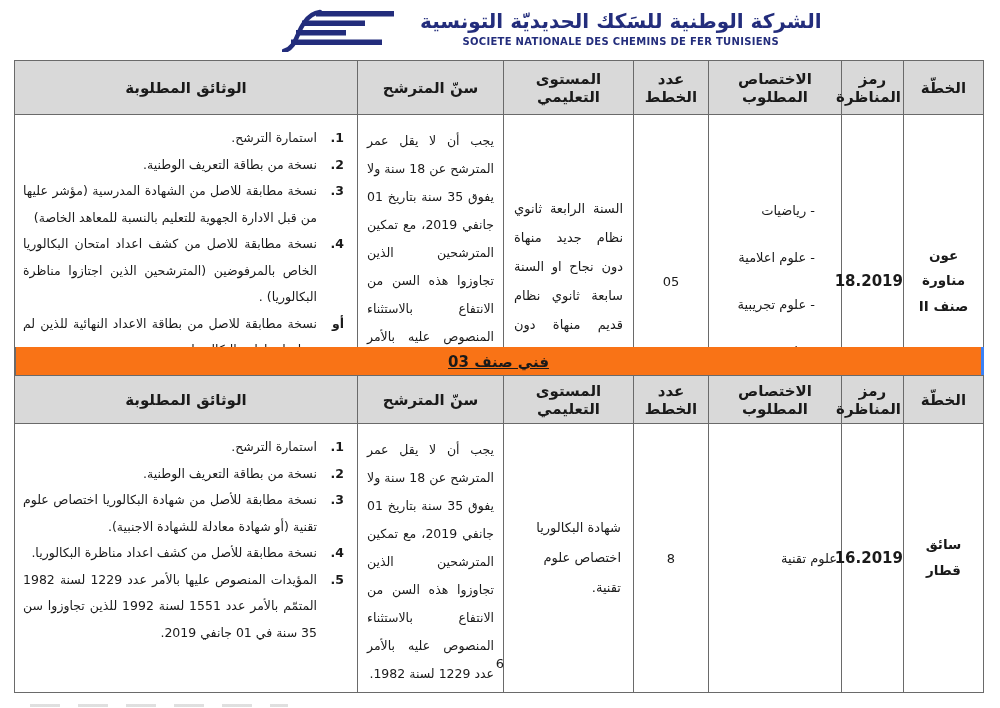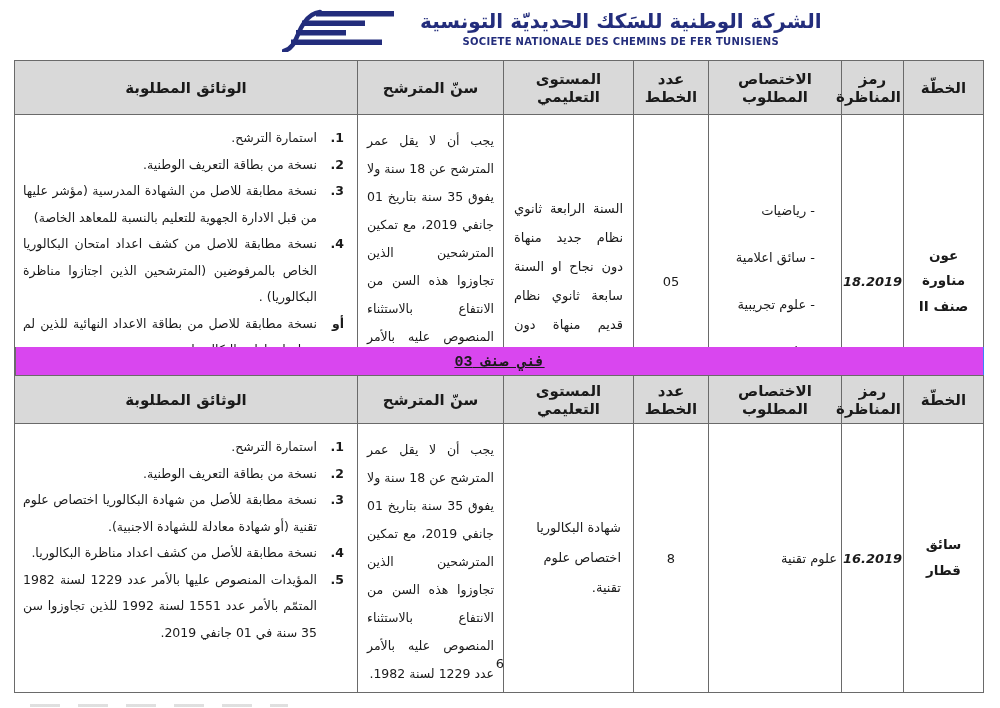--- a/index.html
+++ b/index.html
@@ -19,36 +19,36 @@
   .rec-table th, .rec-table td { border:1px solid #6a6a6a; vertical-align:middle; }
   th.hdr { background:#d9d9d9; font-size:15px; font-weight:bold; padding:3px 2px; text-align:center; }
   #table1 { top:60px; }
   #table1 th.hdr { height:54px; }
   #table2 { top:375px; }
   #table2 th.hdr { height:48px; }
   #table1 tr.body-row { height:232px; }
   #table2 tr.body-row { height:214px; }
 
   td.cell-plan { font-weight:bold; font-size:13.5px; text-align:center; padding:0 7px; line-height:1.9; }
-  td.cell-code { font-weight:bold; font-size:13px; text-align:center;font-style:italic; }
+  td.cell-code { font-weight:bold; font-size:15px; text-align:center; }
   td.cell-count { font-size:13px; text-align:center;margin-top:20px; }
   td.cell-specs { padding:0 26px 0 8px; }
   .spec-list .spec-item { font-size:13px; line-height:47px; text-align:right; white-space:nowrap; }
   .spec-list.center-single .spec-item { line-height:normal; }
   td.cell-specs.center-cell { padding:0 4px; }
   td.cell-edu { font-size:13px; padding:0 10px; text-align:justify; line-height:29px; }
   td.cell-edu.align-right { text-align:right; padding:16px 12px; line-height:30px; }
   td.cell-age { font-size:12.5px; padding:12px 9px 4px 9px; text-align:justify; line-height:28px; vertical-align:top; }
   td.cell-docs { padding:10px 13px 4px 8px; vertical-align:top; }
   .doc-item { display:flex; gap:7px; font-size:12.5px; line-height:26.5px; text-align:justify; }
   .doc-num { font-weight:bold; flex:0 0 20px; min-width:20px; }
   .doc-text { flex:1 1 auto; }
 
   
-  .divider-band { position:absolute; top:347px; right:16px; width:969px; height:29px; border-left:1px solid #6a6a6a; border-right:1px solid #3b82f6; background:#d946ef; display:flex; align-items:center; justify-content:center;font-family:Liberation Mono, monospace; }
+  .divider-band { position:absolute; top:347px; right:16px; width:969px; height:29px; border-left:1px solid #6a6a6a; border-right:3px solid #3b82f6; background:#f97316; display:flex; align-items:center; justify-content:center; }
   .divider-text { font-size:15px; font-weight:bold; text-decoration:underline; }
 
   
   .page-number { position:absolute; top:656px; left:0; width:100%; text-align:center; font-size:13px; color:#222; }
   .bottom-remnant { position:absolute; bottom:1px; left:30px; width:258px; height:3px; opacity:.45;
     background:repeating-linear-gradient(90deg,#b9b9b9 0 30px, transparent 30px 48px); }
 </style>
 </head>
 <body>
 
@@ -91,21 +91,21 @@
       <th class="hdr">المستوى التعليمي</th>
       <th class="hdr">سنّ المترشح</th>
       <th class="hdr">الوثائق المطلوبة</th>
     </tr>
     <tr class="body-row">
       <td class="cell-plan">عون مناورة صنف II</td>
       <td class="cell-code">18.2019</td>
       <td class="cell-specs">
         <div class="spec-list">
               <div class="spec-item">- رياضيات</div>
-              <div class="spec-item">- سائق اعلامية</div>
+              <div class="spec-item">- علوم اعلامية</div>
               <div class="spec-item">- علوم تجريبية</div>
               <div class="spec-item">- علوم تقنية</div>
             </div>
       </td>
       <td class="cell-count">05</td>
       <td class="cell-edu">السنة الرابعة ثانوي نظام جديد منهاة دون نجاح او السنة سابعة ثانوي نظام قديم منهاة دون نجاح.</td>
       <td class="cell-age">يجب أن لا يقل عمر المترشح عن 18 سنة ولا يفوق 35 سنة بتاريخ 01 جانفي 2019، مع تمكين المترشحين الذين تجاوزوا هذه السن من الانتفاع بالاستثناء المنصوص عليه بالأمر عدد 1229 لسنة 1982 .</td>
       <td class="cell-docs">
         <div class="doc-list">
               <div class="doc-item">

